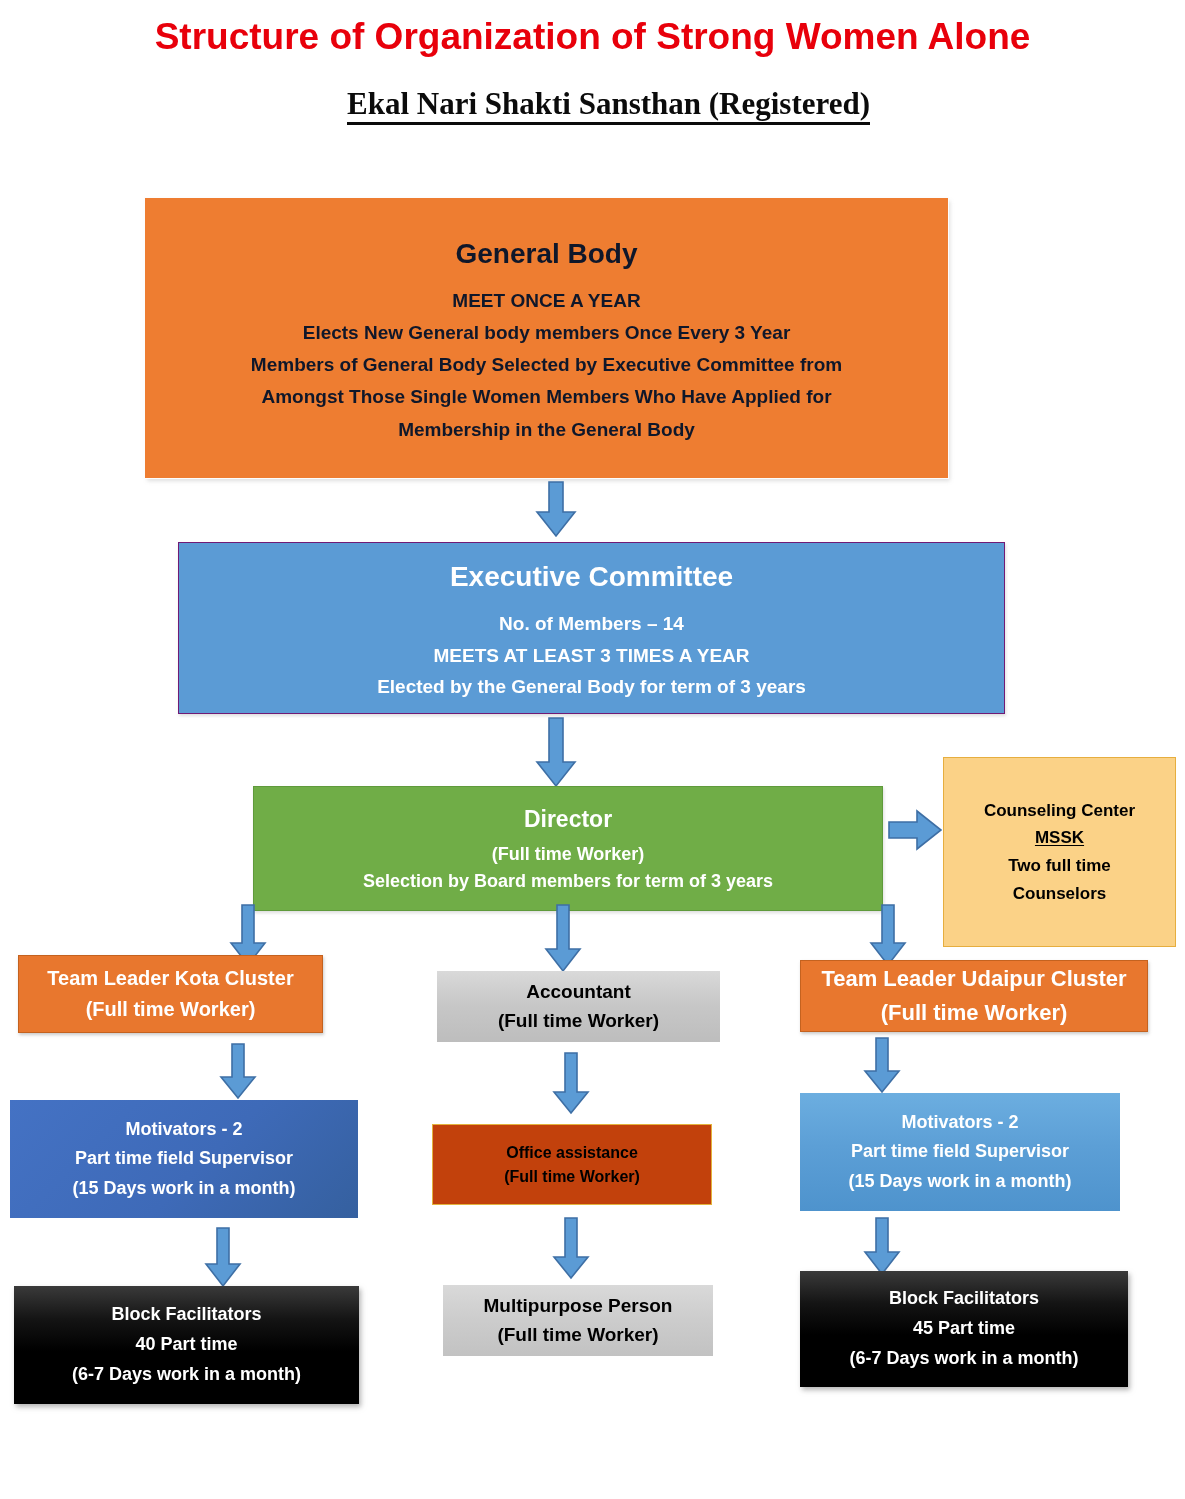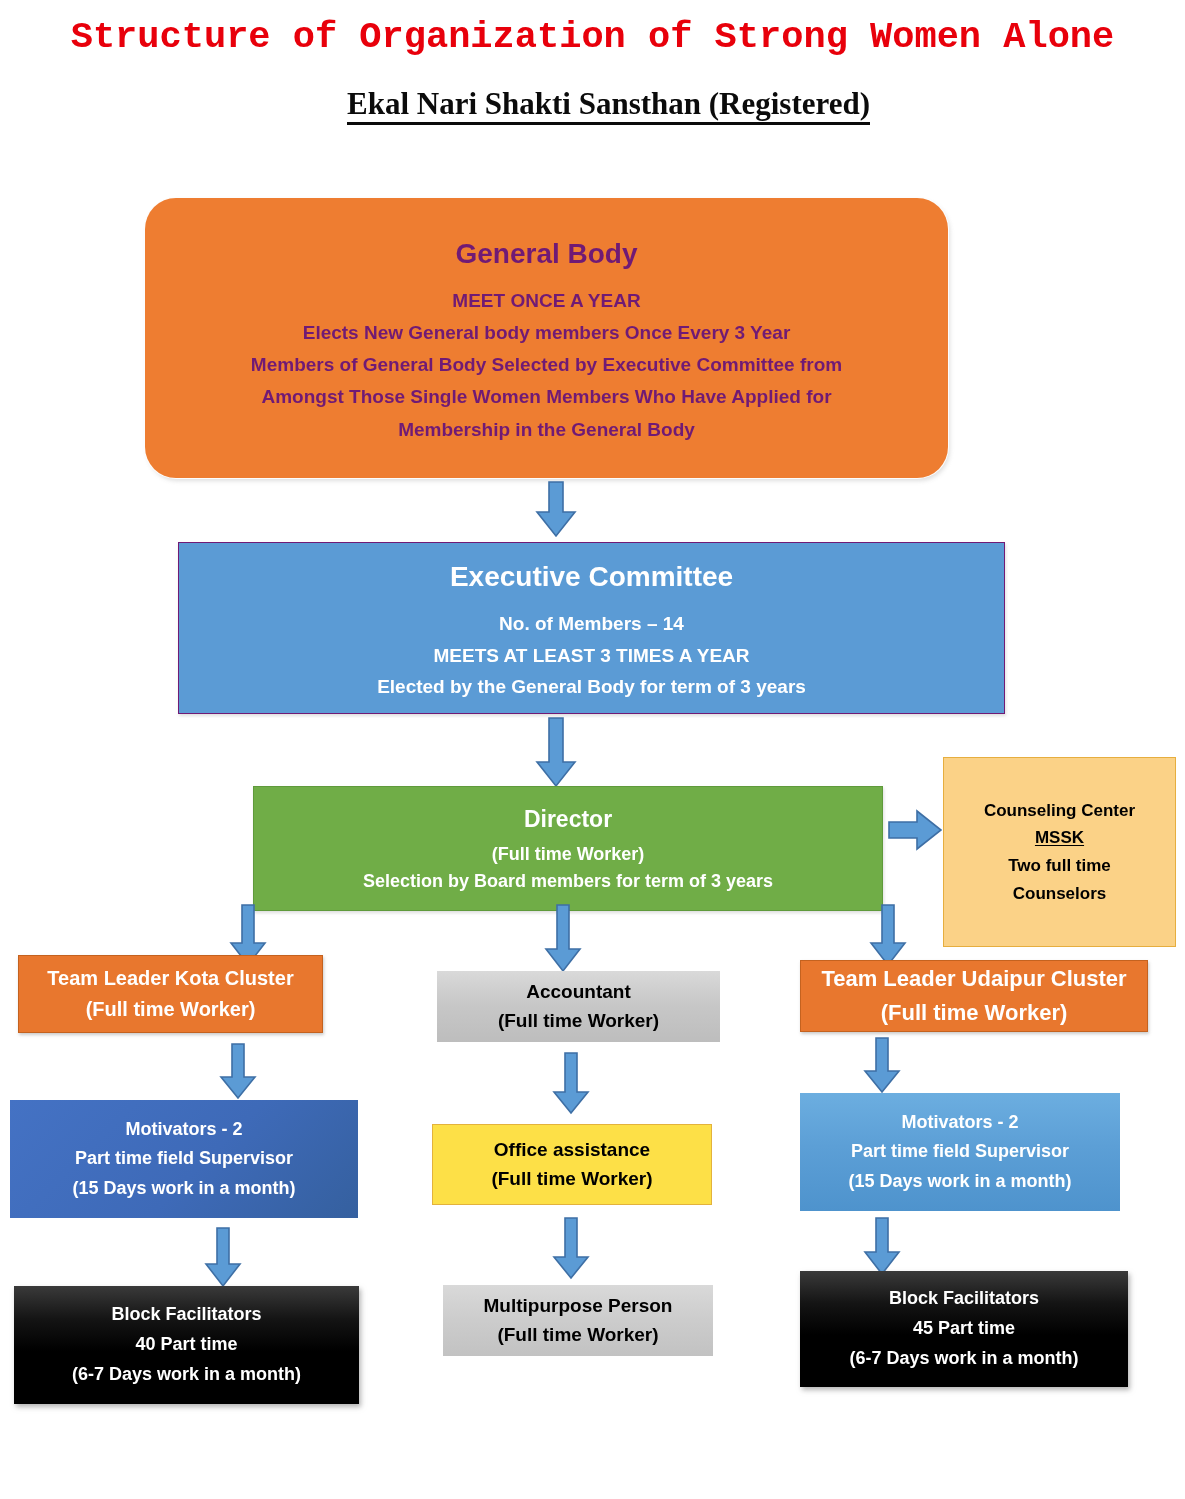--- a/index.html
+++ b/index.html
@@ -15,21 +15,21 @@
     overflow: hidden;
     font-family: "Liberation Sans", sans-serif;
   }
 
   
   .title-main {
     position: absolute;
     left: 0; top: 16px;
     width: 1185px;
     text-align: center;
-    font-family: Liberation Mono, monospace;
+    font-family: Liberation Sans, sans-serif;
     font-weight: bold;
     font-size: 37px;
     color: #E8000B;
     letter-spacing: 0px;
   }
   .title-sub {
     position: absolute;
     left: 0; top: 86px;
     width: 1185px;
     text-align: center;
@@ -57,26 +57,25 @@
   .node .ln {
     display: block;
     width: 100%;
     line-height: 1.30;
   }
 
   
   .n-general {
     left: 145px; top: 198px; width: 803px; height: 280px;
     background: #EE7D31;
-    color: #701a75;
+    color: #0f172a;
     font-weight: bold;
     font-size: 19px;
     padding: 6px 14px;
     box-shadow: 0 0 0 1px #fdfdfd, 2px 3px 4px rgba(150,150,150,.30);
-    border-radius: 31px;
   }
   .n-general .hd { font-size: 28px; margin-bottom: 7px; line-height: 1.2; }
   .n-general .ln { line-height: 1.70; }
 
   
   .n-exec {
     left: 138px; top: 542px; width: 827px; height: 172px;
     background: #5B9BD5;
     border: 1px solid #701a75;
     color: #ffffff;
@@ -163,25 +162,25 @@
     background: linear-gradient(to bottom, #6CAEE0 0%, #5C9FD6 45%, #4E93CD 100%);
     color: #ffffff;
     font-weight: bold;
     font-size: 18px;
   }
   .n-motiv-right .ln { line-height: 1.62; }
 
   
   .n-office {
     left: 432px; top: 1124px; width: 280px; height: 81px;
-    background: #fde047;
+    background: #c2410c;
     border: 1px solid #E3B23C;
     color: #000000;
     font-weight: bold;
-    font-size: 19px;
+    font-size: 16px;
   }
   .n-office .ln { line-height: 1.50; }
 
   
   .n-black {
     color: #ffffff;
     font-weight: bold;
     font-size: 18px;
     background: linear-gradient(to bottom, #3a3a3a 0%, #141414 28%, #000000 55%, #000000 100%);
     box-shadow: 2px 3px 5px rgba(120,120,120,.55);

